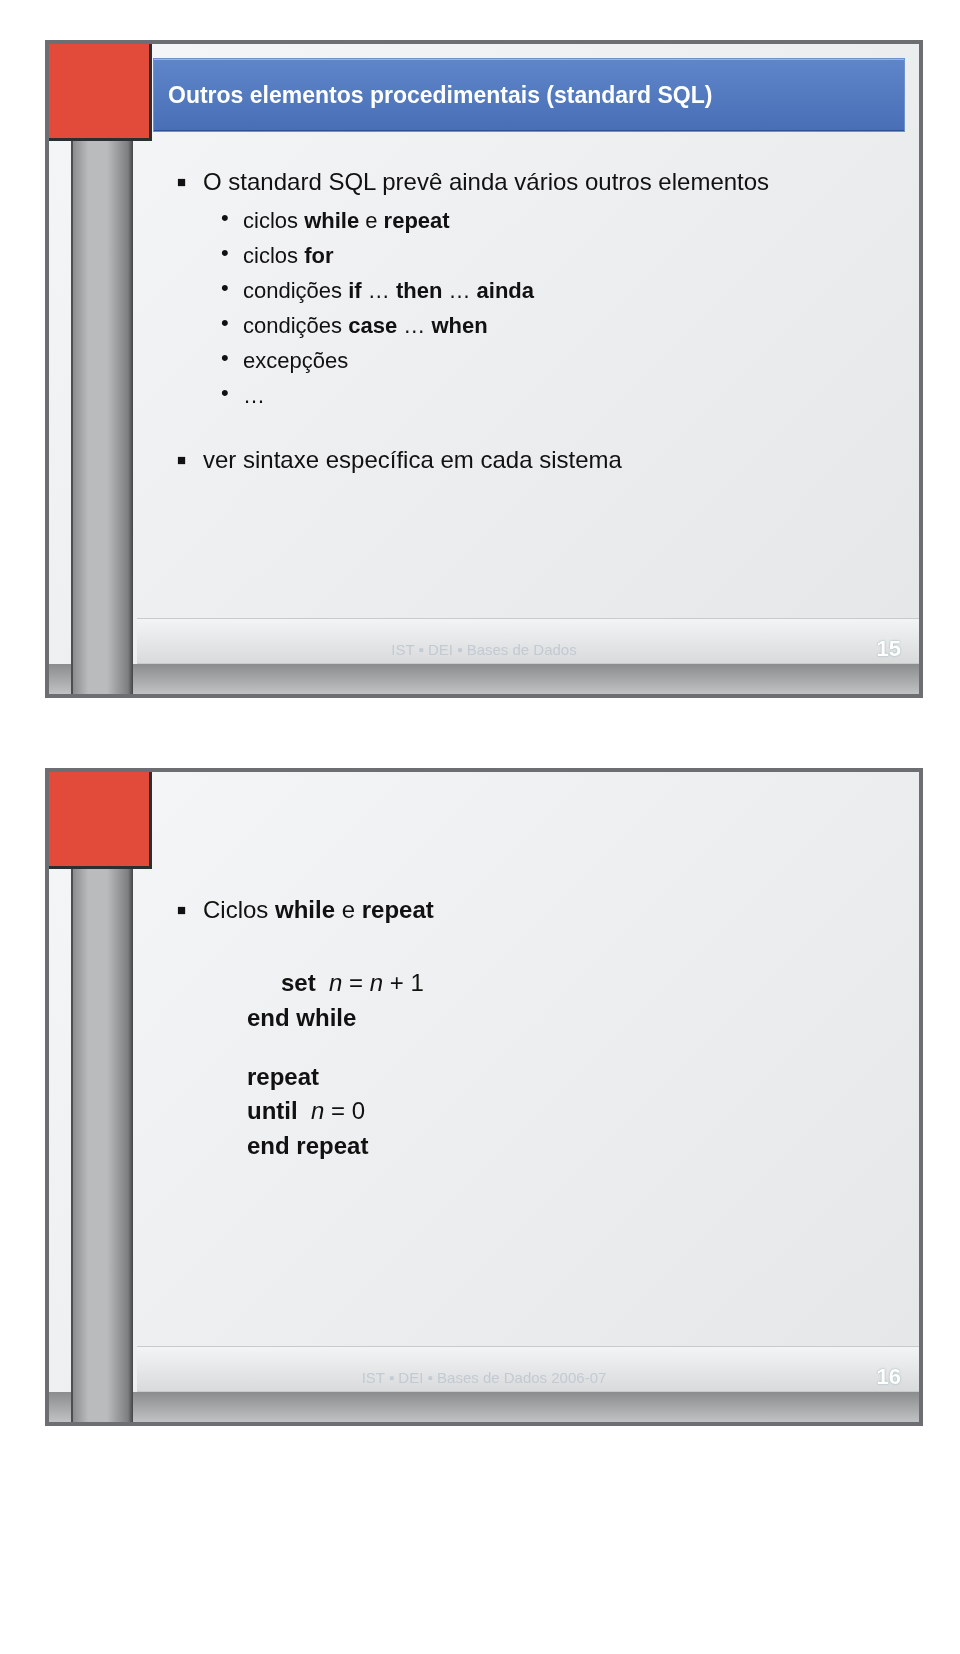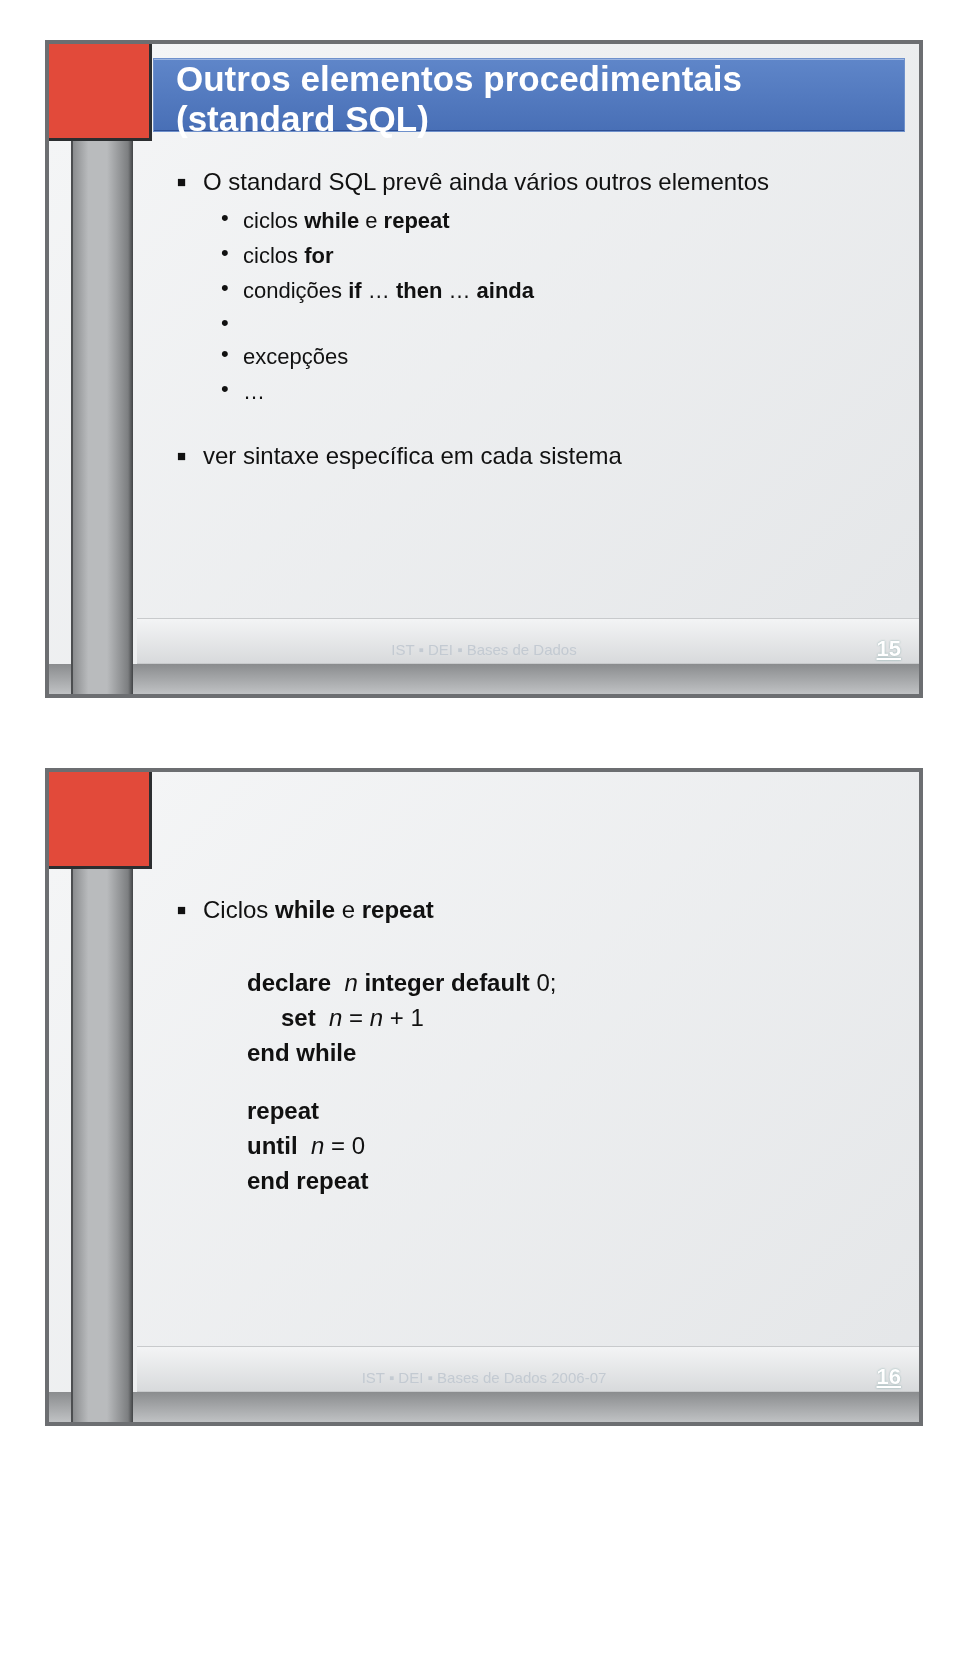--- a/index.html
+++ b/index.html
@@ -56,24 +56,24 @@
   .title-bar {
     position: absolute;
     left: 104px;
     right: 14px;
     top: 14px;
     height: 72px;
     background: linear-gradient(#5f86c9, #486fb6);
     border: 1px solid #6f91cc;
     box-shadow: inset 0 1px 0 #9bb5e2, inset 0 -1px 0 #2e4f95;
     display: flex;
-    align-items: flex-start;
-    padding-left: 22px;
+    align-items: center;
+    padding-left: 14px;
     color: #fff;
-    font-size: 35px;
+    font-size: 23px;
     font-weight: bold;
     z-index: 4;
   }
   .content {
     position: absolute;
     left: 128px;
     right: 30px;
     top: 120px;
     bottom: 60px;
     font-size: 24px;
@@ -133,21 +133,20 @@
   }
   .page-num {
     position: absolute;
     right: 18px;
     bottom: 32px;
     color: #fff;
     font-size: 22px;
     font-weight: bold;
     text-shadow: 0 0 2px #8aa;
     z-index: 6;
-    text-decoration: underline;
   }
   .silver-base {
     position: absolute;
     left: 0; right: 0; bottom: 0; height: 30px;
     background: linear-gradient(#8a8c8e, #c0c2c4);
     z-index: 0;
   }
 </style>
 </head>
 <body>
@@ -184,20 +183,23 @@
 
       <div class="b2">
         <span class="bullet">•</span>
         <span>
           <span>condições </span><span class="bold">if</span><span> … </span><span class="bold">then</span><span> … </span><span class="bold">ainda</span>
         </span>
       </div>
 
       <div class="b2">
         <span class="bullet">•</span>
+        <span>
+          <span>condições </span><span class="bold">case</span><span> … </span><span class="bold">when</span>
+        </span>
       </div>
 
       <div class="b2">
         <span class="bullet">•</span>
         <span>excepções</span>
       </div>
 
       <div class="b2">
         <span class="bullet">•</span>
         <span>…</span>
@@ -229,24 +231,20 @@
       <div class="b1">
         <span class="bullet">■</span>
         <span>
           <span>Ciclos </span><span class="bold">while</span><span> e </span><span class="bold">repeat</span>
         </span>
       </div>
 
       <div style="height:34px"></div>
 
       <div class="code-block">
-        <div>
-          <span class="bold">declare</span>
-          <span>&nbsp;</span><span class="italic">n</span><span class="bold"> integer default </span><span>0;</span>
-        </div>
         <div class="indent1">
           <span class="bold">set</span>
           <span>&nbsp;</span><span class="italic">n</span><span> = </span><span class="italic">n</span><span> + 1</span>
         </div>
         <div>
           <span class="bold">end while</span>
         </div>
       </div>
 
       <div style="height:24px"></div>

